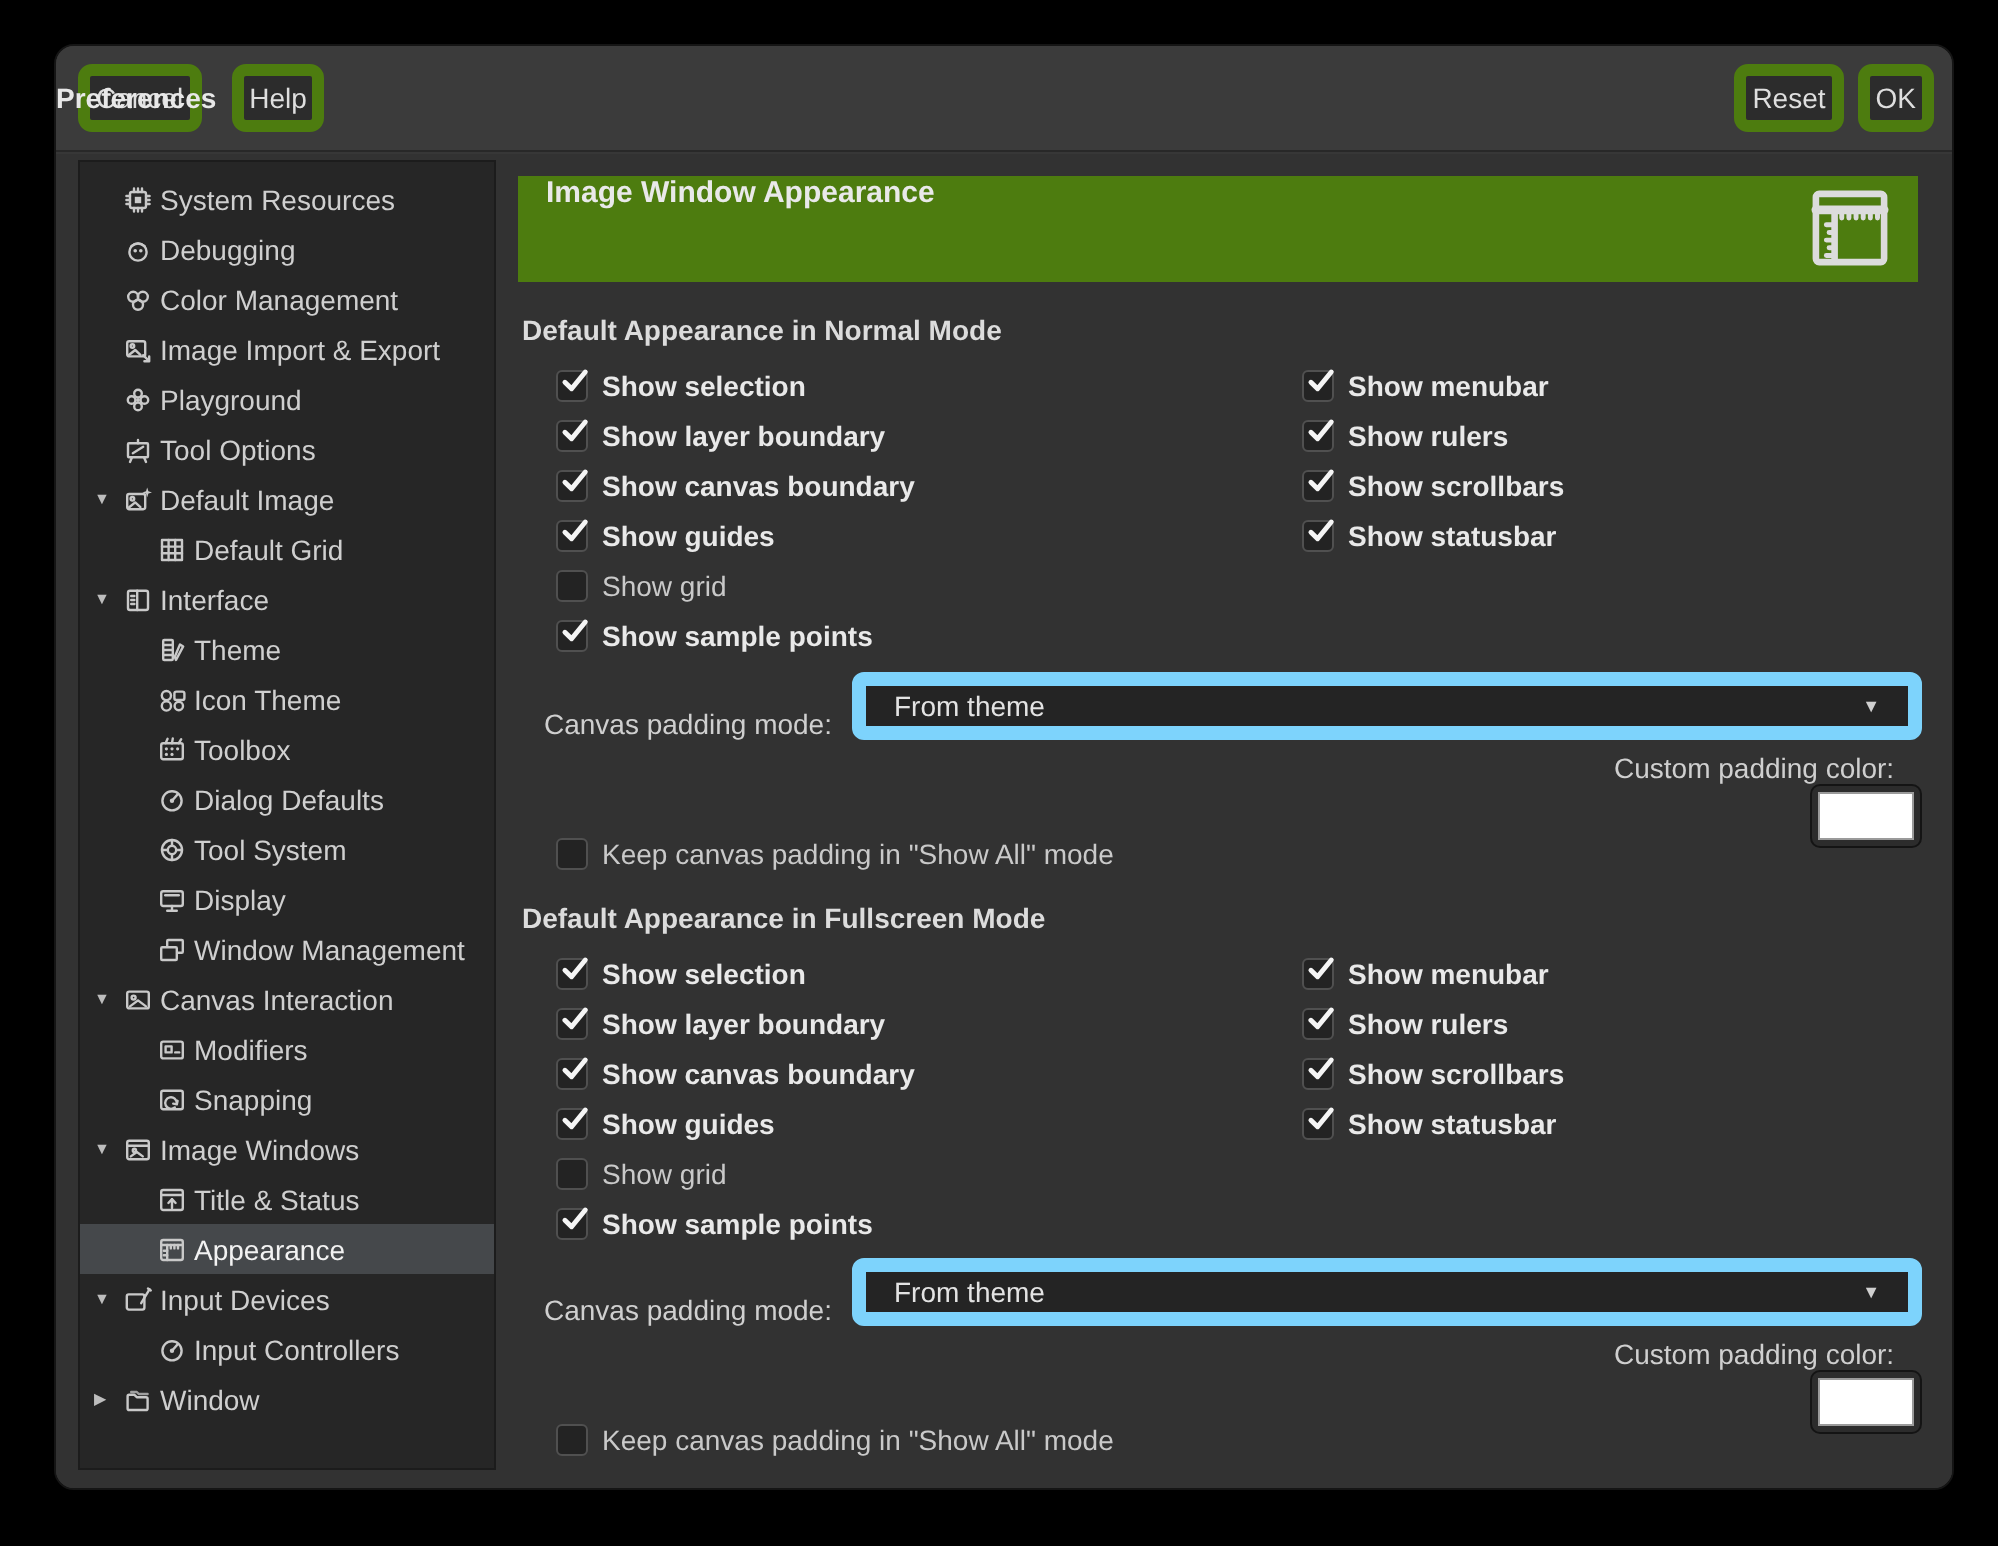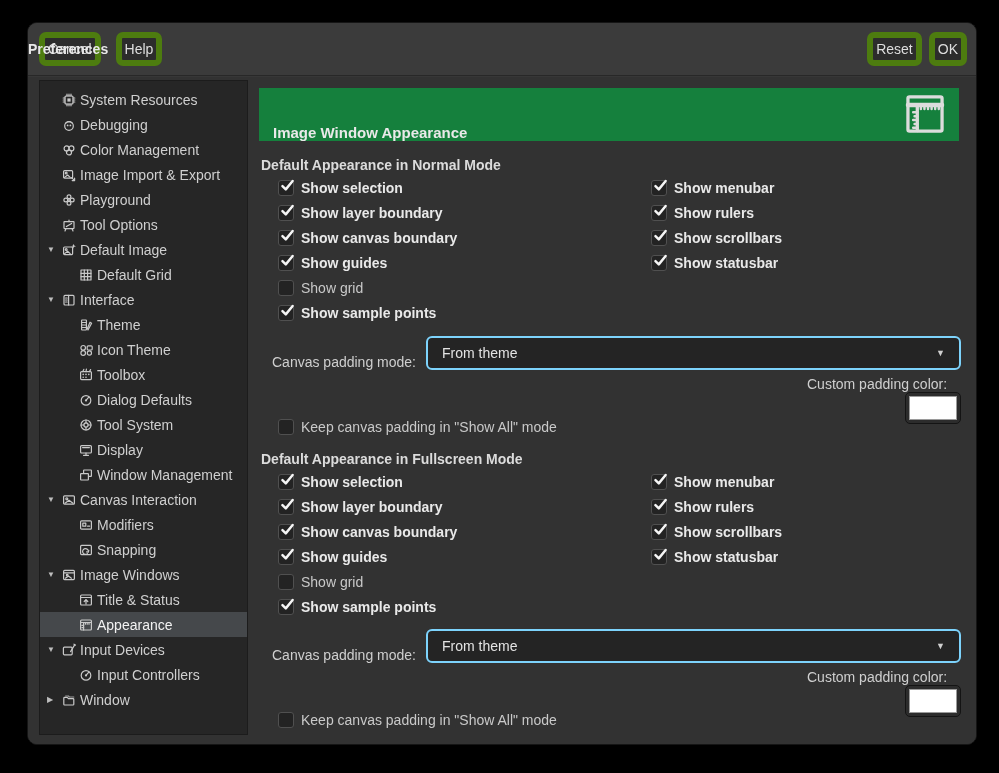--- a/index.html
+++ b/index.html
@@ -28,36 +28,36 @@
   .side-row.d1 { padding-left:38px; }
   .side-row.selected { background:#45484b; color:#f2f2f2; }
   .expander { width:14px; flex:none; font-size:8px; color:#bdbdbd; display:flex;
               align-items:center; }
   .side-icon { width:16px; height:16px; flex:none; display:flex; align-items:center;
                justify-content:center; }
   .side-label { margin-left:3px; }
   
   .main { position:absolute; left:231px; top:0; width:702px; bottom:0; }
   .panel-header { position:relative; margin-top:11px; width:700px; height:53px;
-                  background:#15803d; display:flex; align-items:flex-end; }
+                  background:#4d7c0f; display:flex; align-items:flex-start; }
   .panel-title { margin-left:14px; font-size:15px; font-weight:bold; color:#e9e9e9; }
   .panel-icon { position:absolute; right:12px; top:4px; width:44px; height:44px; }
   .section-title { margin:16px 0 0 2px; height:18px; font-size:14px; font-weight:bold;
                    color:#dcdcdc; }
   .check-grid { margin:5px 0 0 19px; display:grid; grid-template-columns:373px 1fr; }
   .check-col { display:flex; flex-direction:column; }
-  .check-row { height:25px; display:flex; align-items:flex-start; }
+  .check-row { height:25px; display:flex; align-items:center; }
   .cb { width:16px; height:16px; flex:none; background:#232323; border:1px solid #505050;
         border-radius:3px; position:relative; }
   .cb svg { position:absolute; left:1px; top:-3px; }
   .cb-label { margin-left:7px; font-size:14px; color:#c9c9c9; }
   .checked .cb-label { font-weight:bold; color:#e9e9e9; }
   .form-row { display:flex; align-items:flex-end; height:34px; margin-top:6px; }
   .form-label { margin-left:13px; width:154px; flex:none; font-size:14px; color:#cfcfcf; }
-  .dropdown { flex:1; height:34px; background:#242424; border:2px solid #7dd3fc;
+  .dropdown { flex:1; height:34px; background:#242424; border:7px solid #7dd3fc;
               border-radius:6px; display:flex; align-items:center; margin-right:0; }
   .dd-value { margin-left:14px; font-size:14px; color:#e3e3e3; }
   .dd-arrow { margin-left:auto; margin-right:14px; font-size:9px; color:#d0d0d0; }
   .color-row { height:32px; margin-top:6px;flex-direction:column; }
   .swatch { width:56px; height:32px; background:#2c2c2c; border:1px solid #141414;
             border-radius:5px; padding:3px; flex:none; }
   .swatch-inner { width:100%; height:100%; border:1px solid #9a9a9a; }
   .keep-row { margin:6px 0 0 19px; height:25px; display:flex; align-items:center; }
   .mt12 { margin-top:12px; }
 </style>

